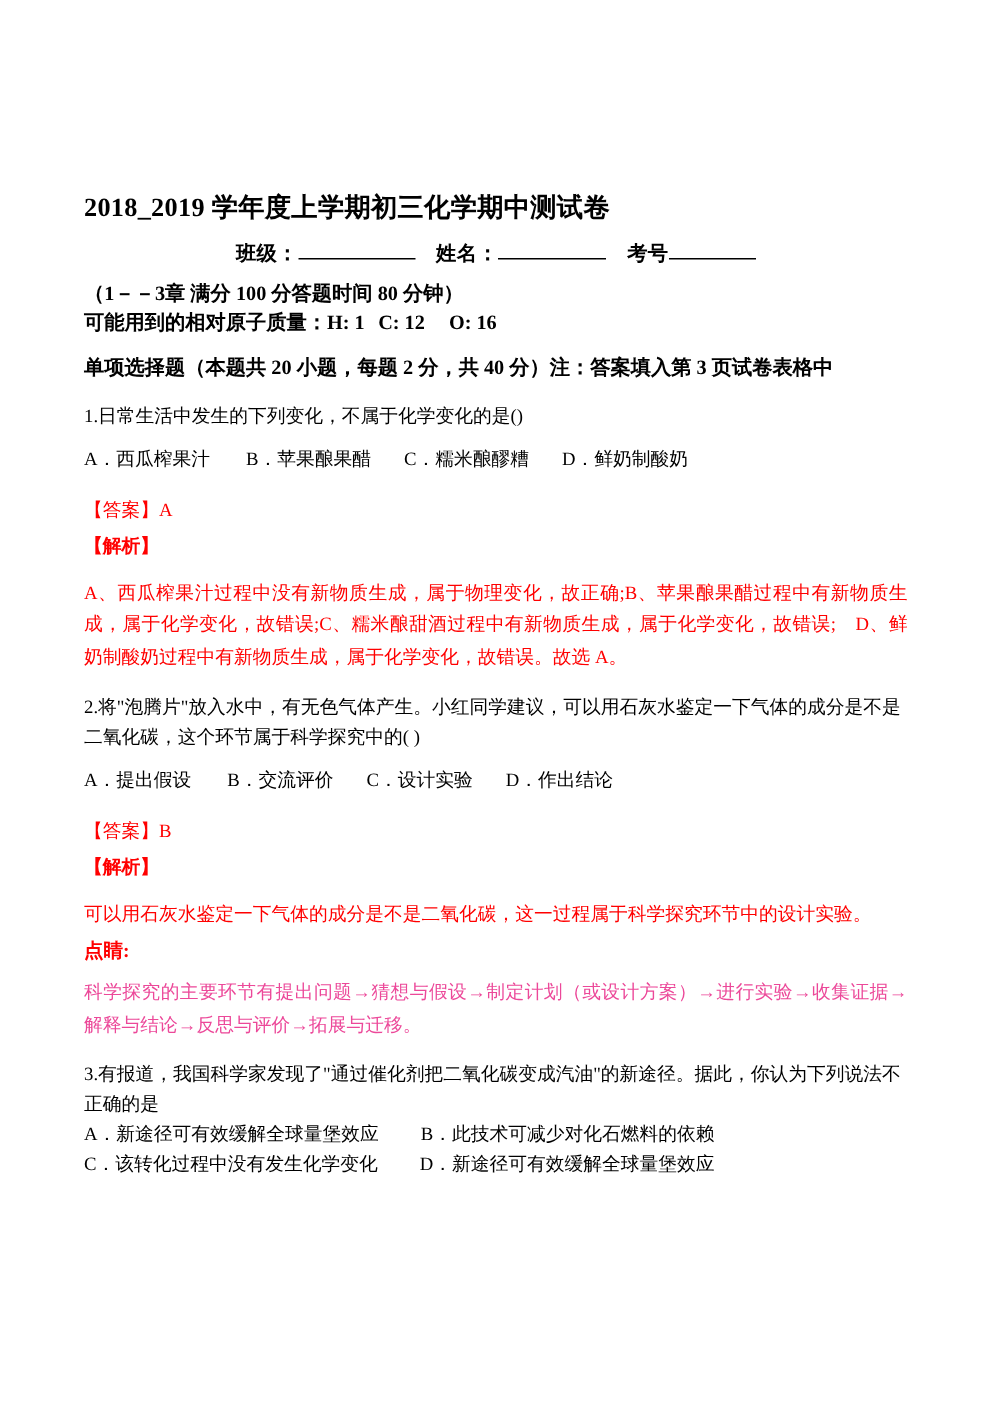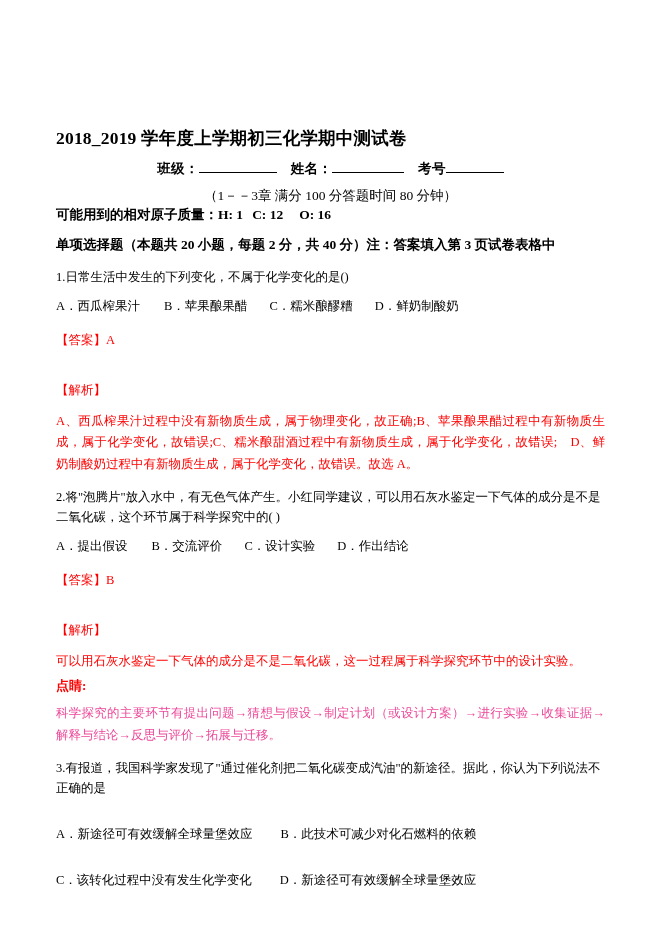--- a/index.html
+++ b/index.html
@@ -40,22 +40,21 @@
   .fill-line .blank {
     display: inline-block;
     border-bottom: 1px solid #000;
     vertical-align: baseline;
   }
   .b1 { width: 78px; }
   .b2 { width: 72px; }
   .b3 { width: 58px; }
   .gap { display: inline-block; width: 14px; }
   .subtitle {
-    text-align: center;
-    font-weight: normal;
+    font-weight: bold;
     font-size: 13.5px;
     margin-top: 9px;
   }
   .lead {
     font-weight: bold;
     font-size: 13.5px;
     line-height: 1.5;
   }
   .lead .sp { display: inline-block; width: 16px; }
   .lead .sp-sm { display: inline-block; width: 9px; }
@@ -86,23 +85,23 @@
   }
   .ans-label {
     color: #ff0000;
     font-weight: normal;
   }
   .ans-val {
     color: #ff0000;
   }
   .analysis-label {
     color: #ff0000;
-    font-weight: normal;
+    font-weight: bold;
     font-size: 12.5px;
-    margin-top: 32px;
+    margin-top: 6px;
   }
   .analysis-body {
     color: #ff0000;
     font-size: 12.5px;
     margin-top: 12px;
     line-height: 1.75;
     text-align: justify;
   }
   .tip-head {
     color: #ff0000;
@@ -112,21 +111,21 @@
   }
   .tip-body {
     color: #ec4899;
     font-size: 12.5px;
     margin-top: 8px;
     line-height: 1.75;
     text-align: justify;
   }
   .opts2 {
     font-size: 12.5px;
-    margin-top: 26px;
+    margin-top: 0;
     line-height: 1.6;
   }
   .opts2 .s { display: inline-block; width: 28px; }
 </style>
 </head>
 <body>
 
 <div class="page">
 
   <div class="title">2018_2019 学年度上学期初三化学期中测试卷</div>

